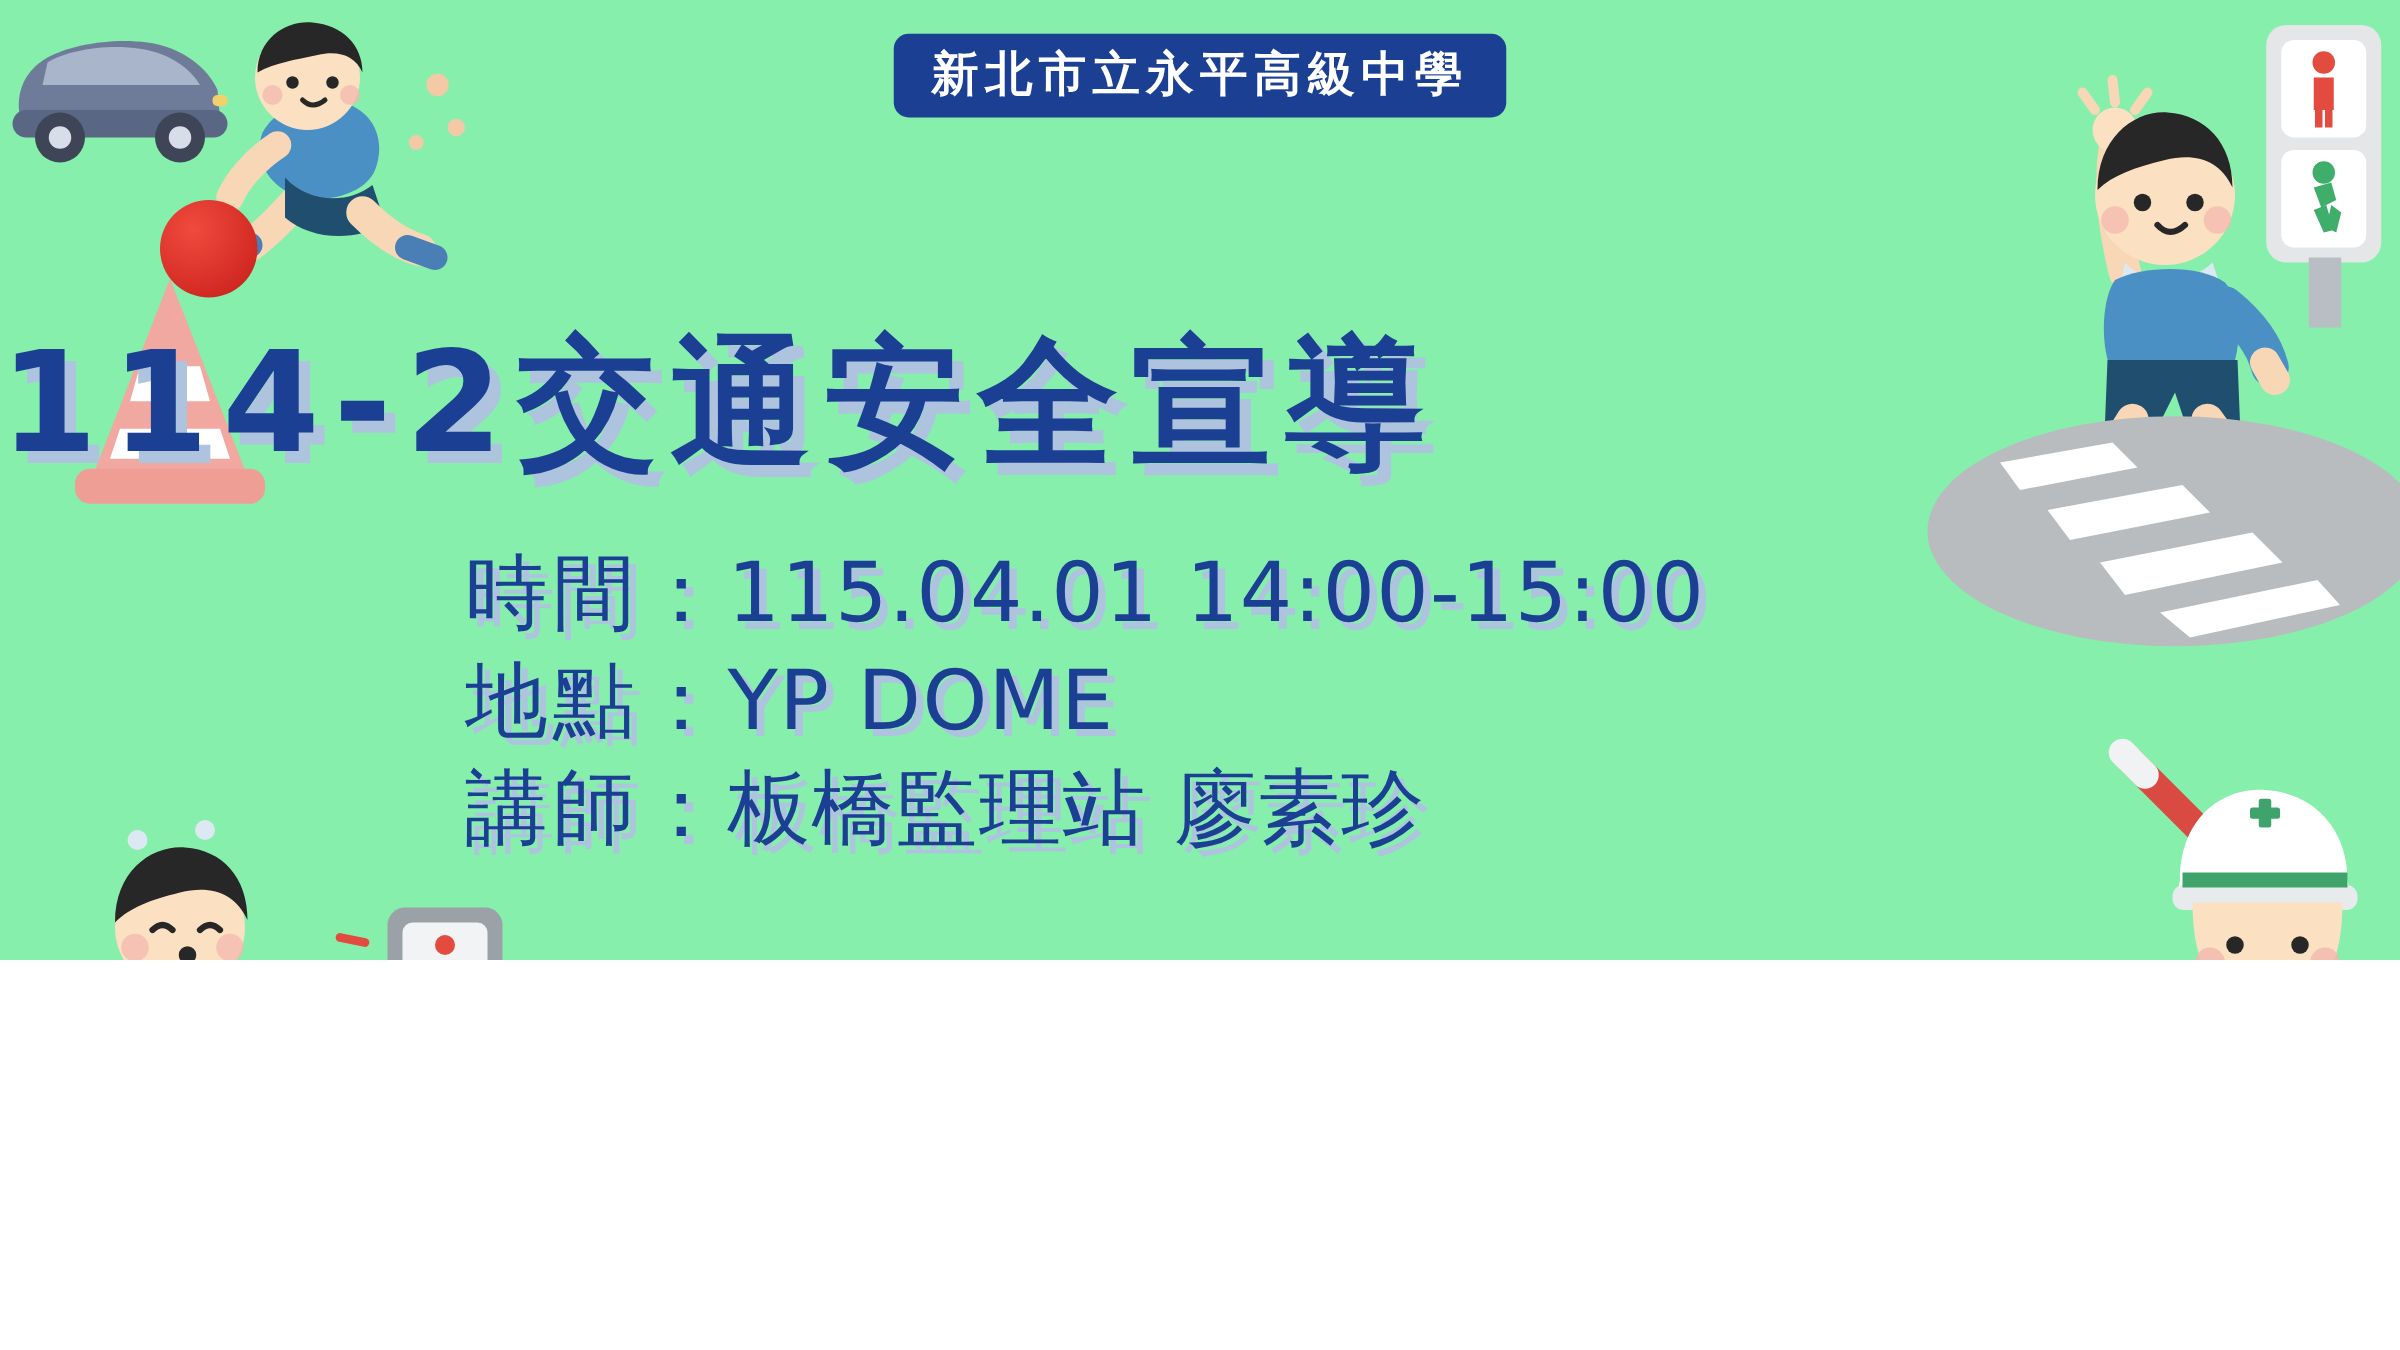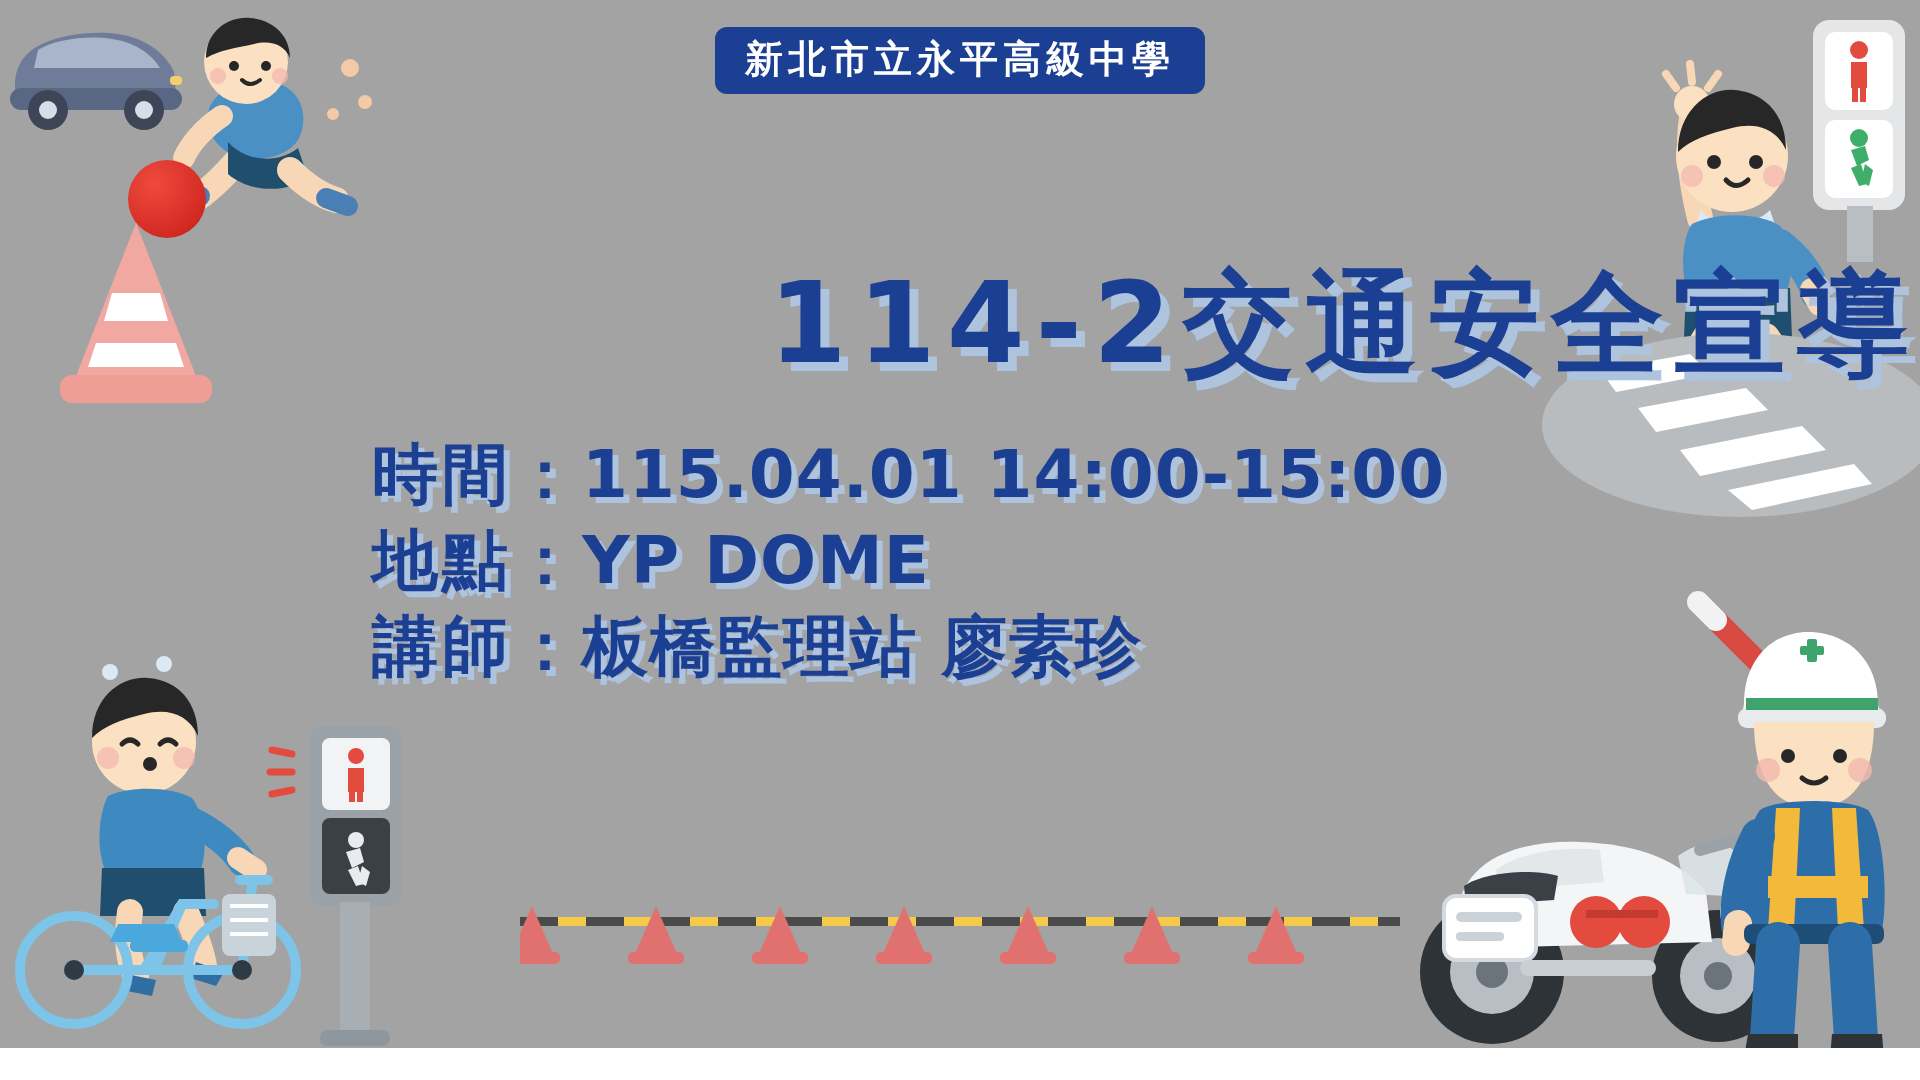--- a/index.html
+++ b/index.html
@@ -9,22 +9,22 @@
   body {
     width: 1920px;
     height: 1080px;
     overflow: hidden;
     font-family: "Liberation Sans", "DejaVu Sans", sans-serif;
   }
 
   #poster {
     position: relative;
     width: 1920px;
-    height: 1048px;
-    background: #a3a3a3;
+    height: 768px;
+    background: #86efac;
     overflow: hidden;
   }
 
   
   .school-badge {
     position: absolute;
     top: 27px;
     left: 50%;
     transform: translateX(-50%);
     background: #1B3F92;
@@ -38,39 +38,39 @@
     white-space: nowrap;
     font-family: "DejaVu Sans", "Liberation Sans", sans-serif;
   }
 
   
   .main-title {
     position: absolute;
     top: 190px;
     left: 0;
     width: 1920px;
-    text-align: right;
+    text-align: left;
     font-size: 112px;
     font-weight: bold;
     color: #1B3F92;
     letter-spacing: 11px;
     line-height: 1.05;
     white-space: nowrap;
     text-shadow: 9px 9px 0 #AEC3DE;
     font-family: "DejaVu Sans", "Liberation Sans", sans-serif;
   }
 
   
   .info-block {
     position: absolute;
     top: 432px;
     left: 372px;
     color: #1B3F92;
     font-size: 66px;
-    font-weight: bold;
+    font-weight: normal;
     line-height: 1.30;
     text-shadow: 6px 6px 0 #AEC3DE;
     white-space: nowrap;
     font-family: "DejaVu Sans", "Liberation Sans", sans-serif;
   }
   .info-line {
     display: block;
   }
   .info-label { letter-spacing: 4px; }
   .info-value { letter-spacing: 1px; }

